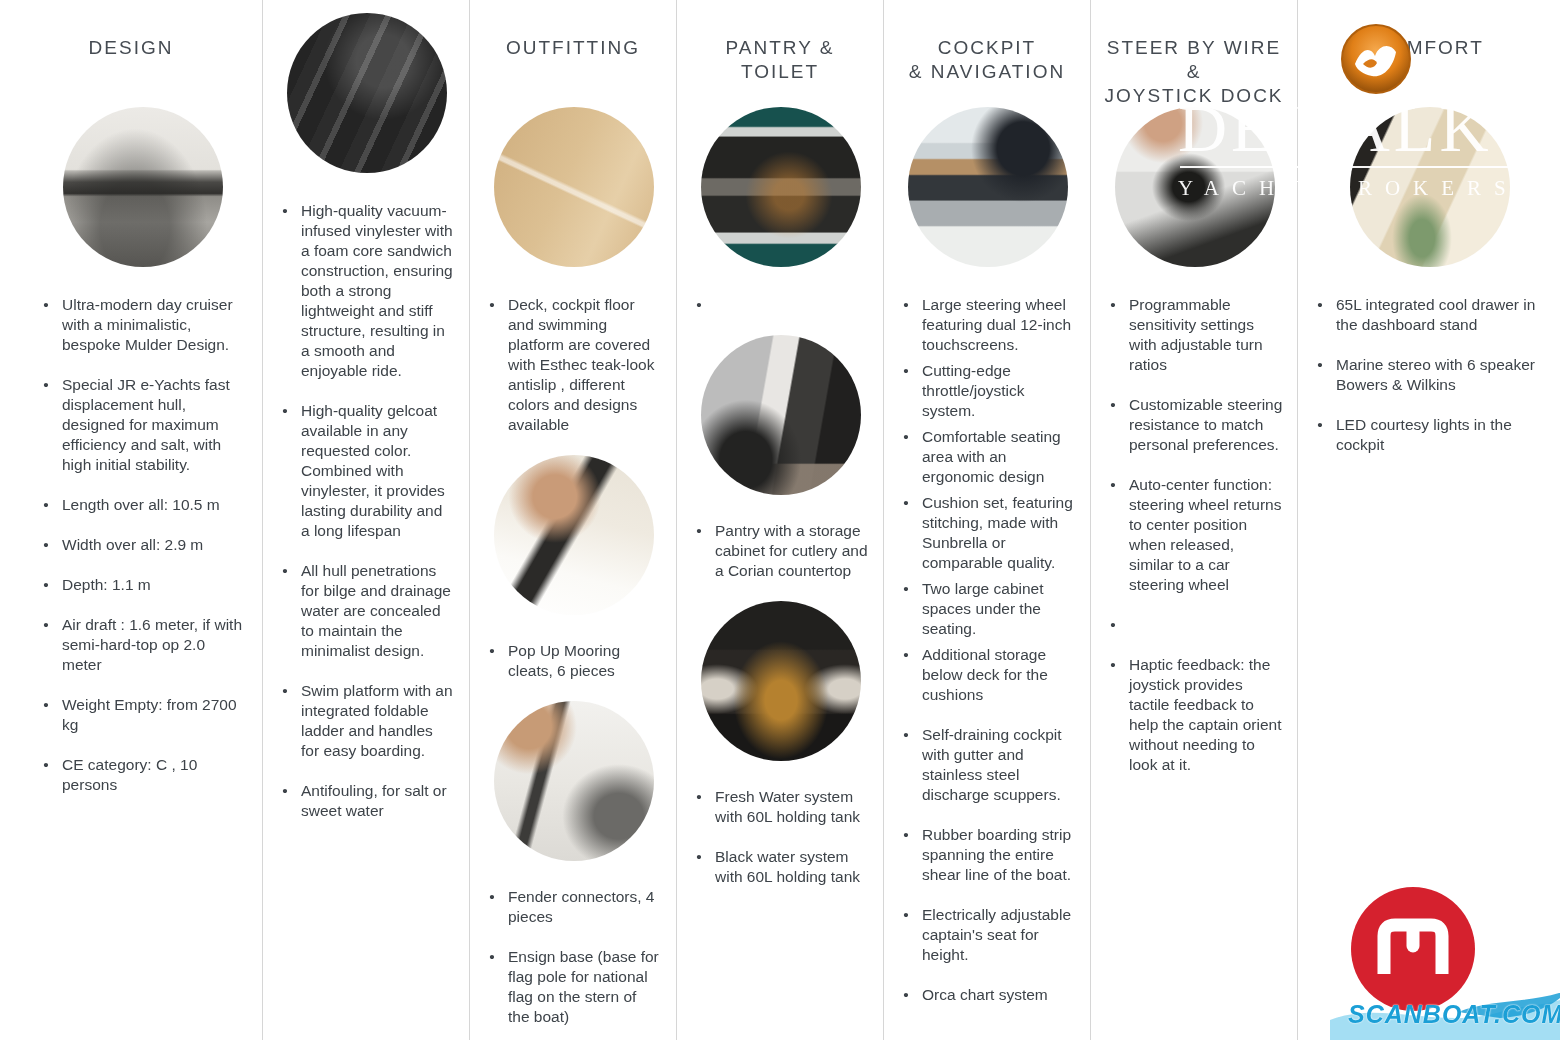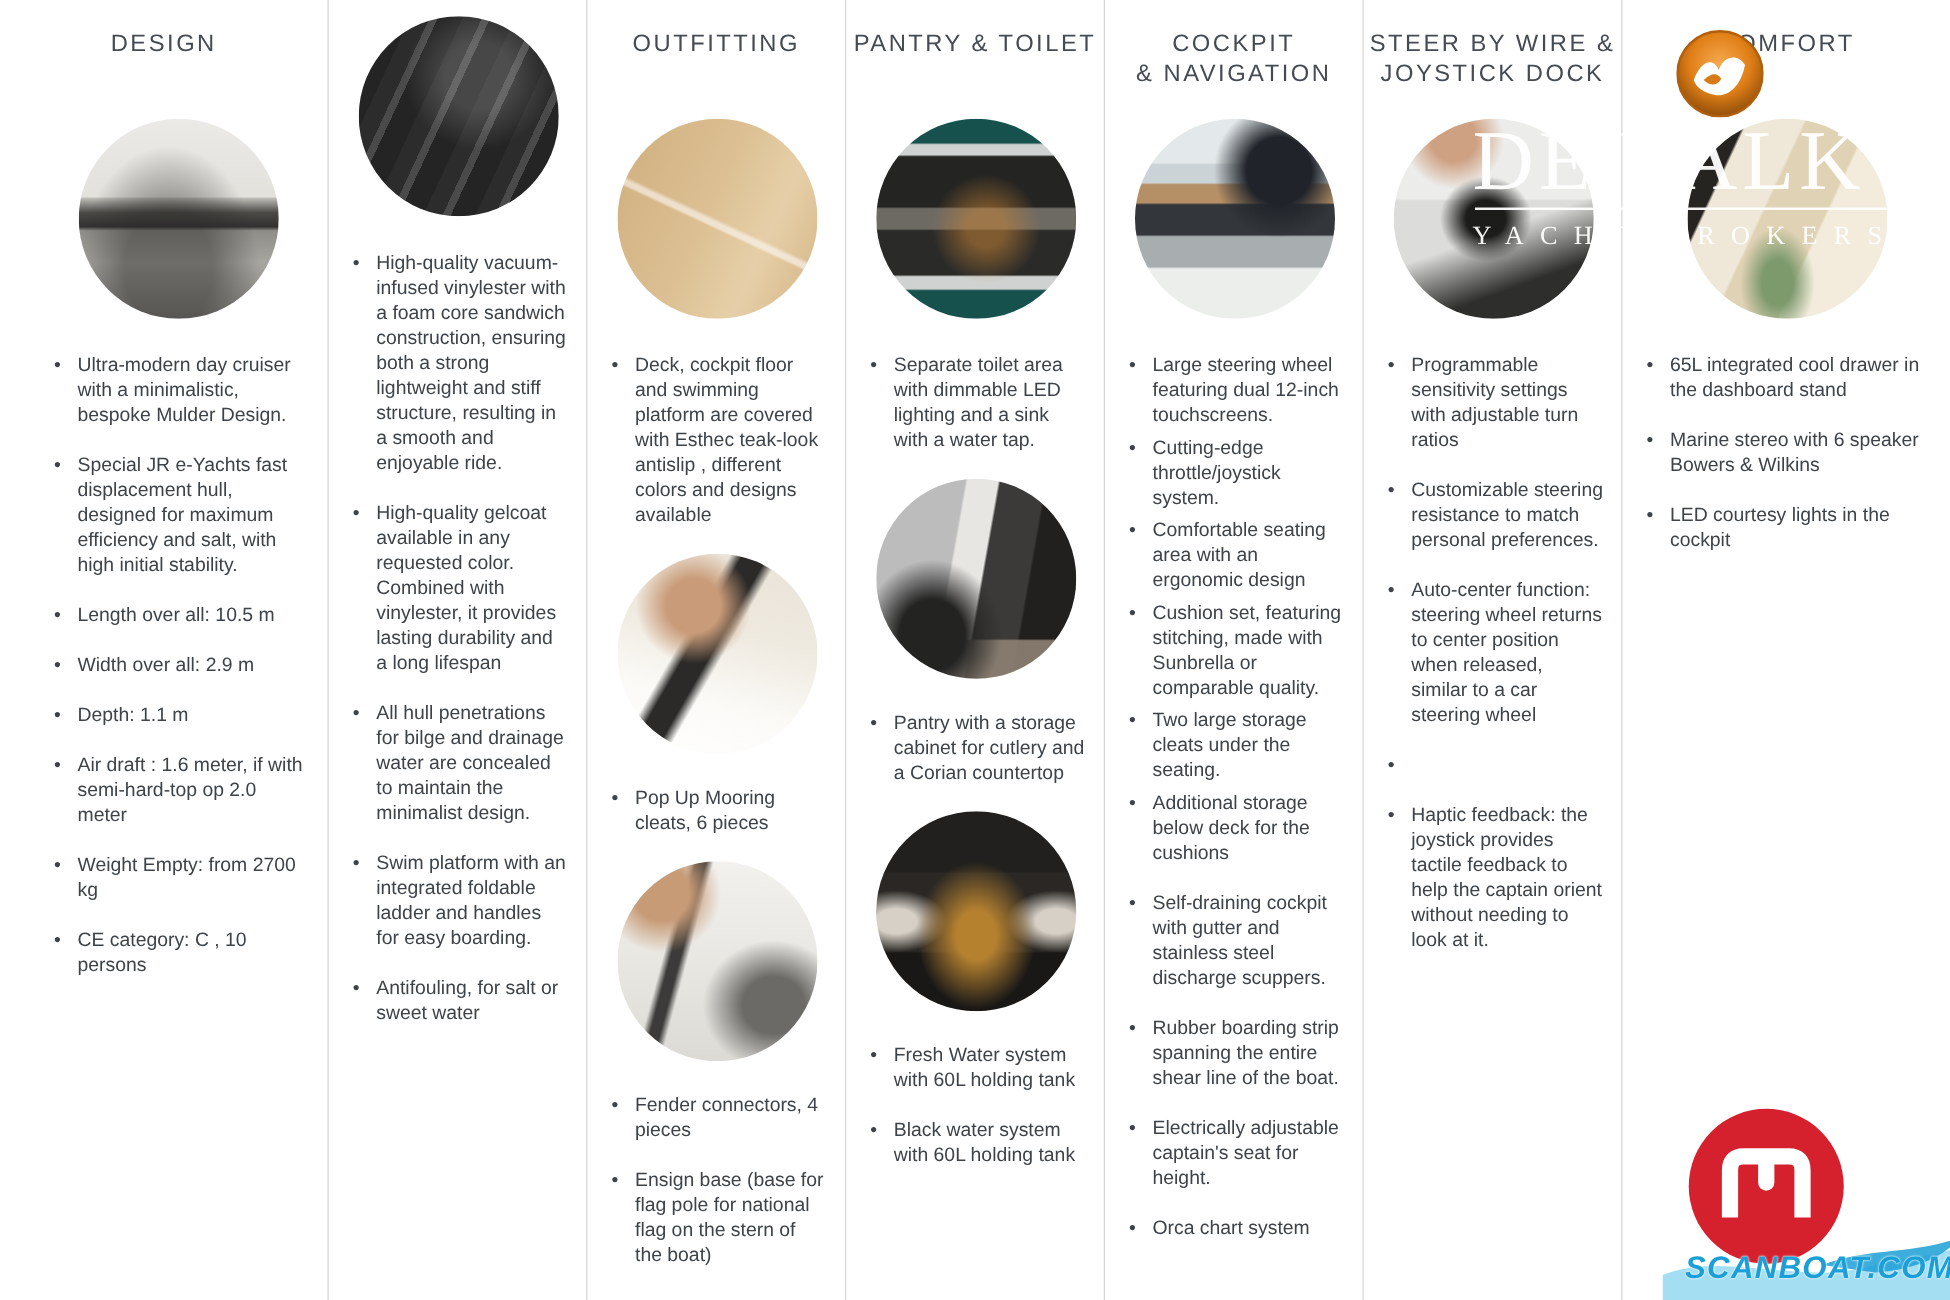--- a/index.html
+++ b/index.html
@@ -5,21 +5,21 @@
   html,body{margin:0;padding:0;}
   body{width:1560px;height:1040px;overflow:hidden;background:#ffffff;
        font-family:"Liberation Sans", sans-serif;}
   .page{position:relative;width:1560px;height:1040px;background:#fff;overflow:hidden;}
 
   
   .columns{display:flex;width:1560px;height:1040px;}
   .column{width:207px;box-sizing:border-box;border-right:1px solid #d6d6d6;height:1040px;}
   .column:first-child{width:263px;}
   .column:last-child{width:262px;border-right:none;}
-  .col-title{margin:0;height:58px;padding-top:24px;text-align:center;
+  .col-title{margin:12px;height:58px;padding-top:24px;text-align:center;
              font-size:19px;font-weight:400;letter-spacing:2px;color:#454b52;
              white-space:pre-line;line-height:24px;}
   .col-body{padding:0 14px 0 16px;}
   .column:first-child .col-body{padding:0 16px 0 40px;}
 
   .bullet{display:flex;gap:10px;margin-bottom:20px;color:#3d4349;
           font-size:15.5px;line-height:20px;}
   .bullet.tight{margin-bottom:6px;}
   .dot{width:12px;text-align:center;flex:0 0 auto;}
 
@@ -176,21 +176,20 @@
             <span class="btxt">Ensign base (base for flag pole for national flag on the stern of the boat)</span>
           </div>
         </div>
       </section>
       <section class="column">
         <h2 class="col-title">PANTRY &amp; TOILET</h2>
         <div class="col-body">
           <div class="circle-img toilet-window-photo"></div>
           <div class="bullet">
             <span class="dot">•</span>
-            <span class="btxt">Separate toilet area with dimmable LED lighting and a sink with a water tap.</span>
           </div>
           <div class="circle-img toilet-room-photo"></div>
           <div class="bullet">
             <span class="dot">•</span>
             <span class="btxt">Pantry with a storage cabinet for cutlery and a Corian countertop</span>
           </div>
           <div class="circle-img aft-interior-photo"></div>
           <div class="bullet">
             <span class="dot">•</span>
             <span class="btxt">Fresh Water system with 60L holding tank</span>
@@ -217,21 +216,21 @@
           <div class="bullet tight">
             <span class="dot">•</span>
             <span class="btxt">Comfortable seating area with an ergonomic design</span>
           </div>
           <div class="bullet tight">
             <span class="dot">•</span>
             <span class="btxt">Cushion set, featuring stitching, made with Sunbrella or comparable quality.</span>
           </div>
           <div class="bullet tight">
             <span class="dot">•</span>
-            <span class="btxt">Two large storage cleats under the seating.</span>
+            <span class="btxt">Two large cabinet spaces under the seating.</span>
           </div>
           <div class="bullet">
             <span class="dot">•</span>
             <span class="btxt">Additional storage below deck for the cushions</span>
           </div>
           <div class="bullet">
             <span class="dot">•</span>
             <span class="btxt">Self-draining cockpit with gutter and stainless steel discharge scuppers.</span>
           </div>
           <div class="bullet">

